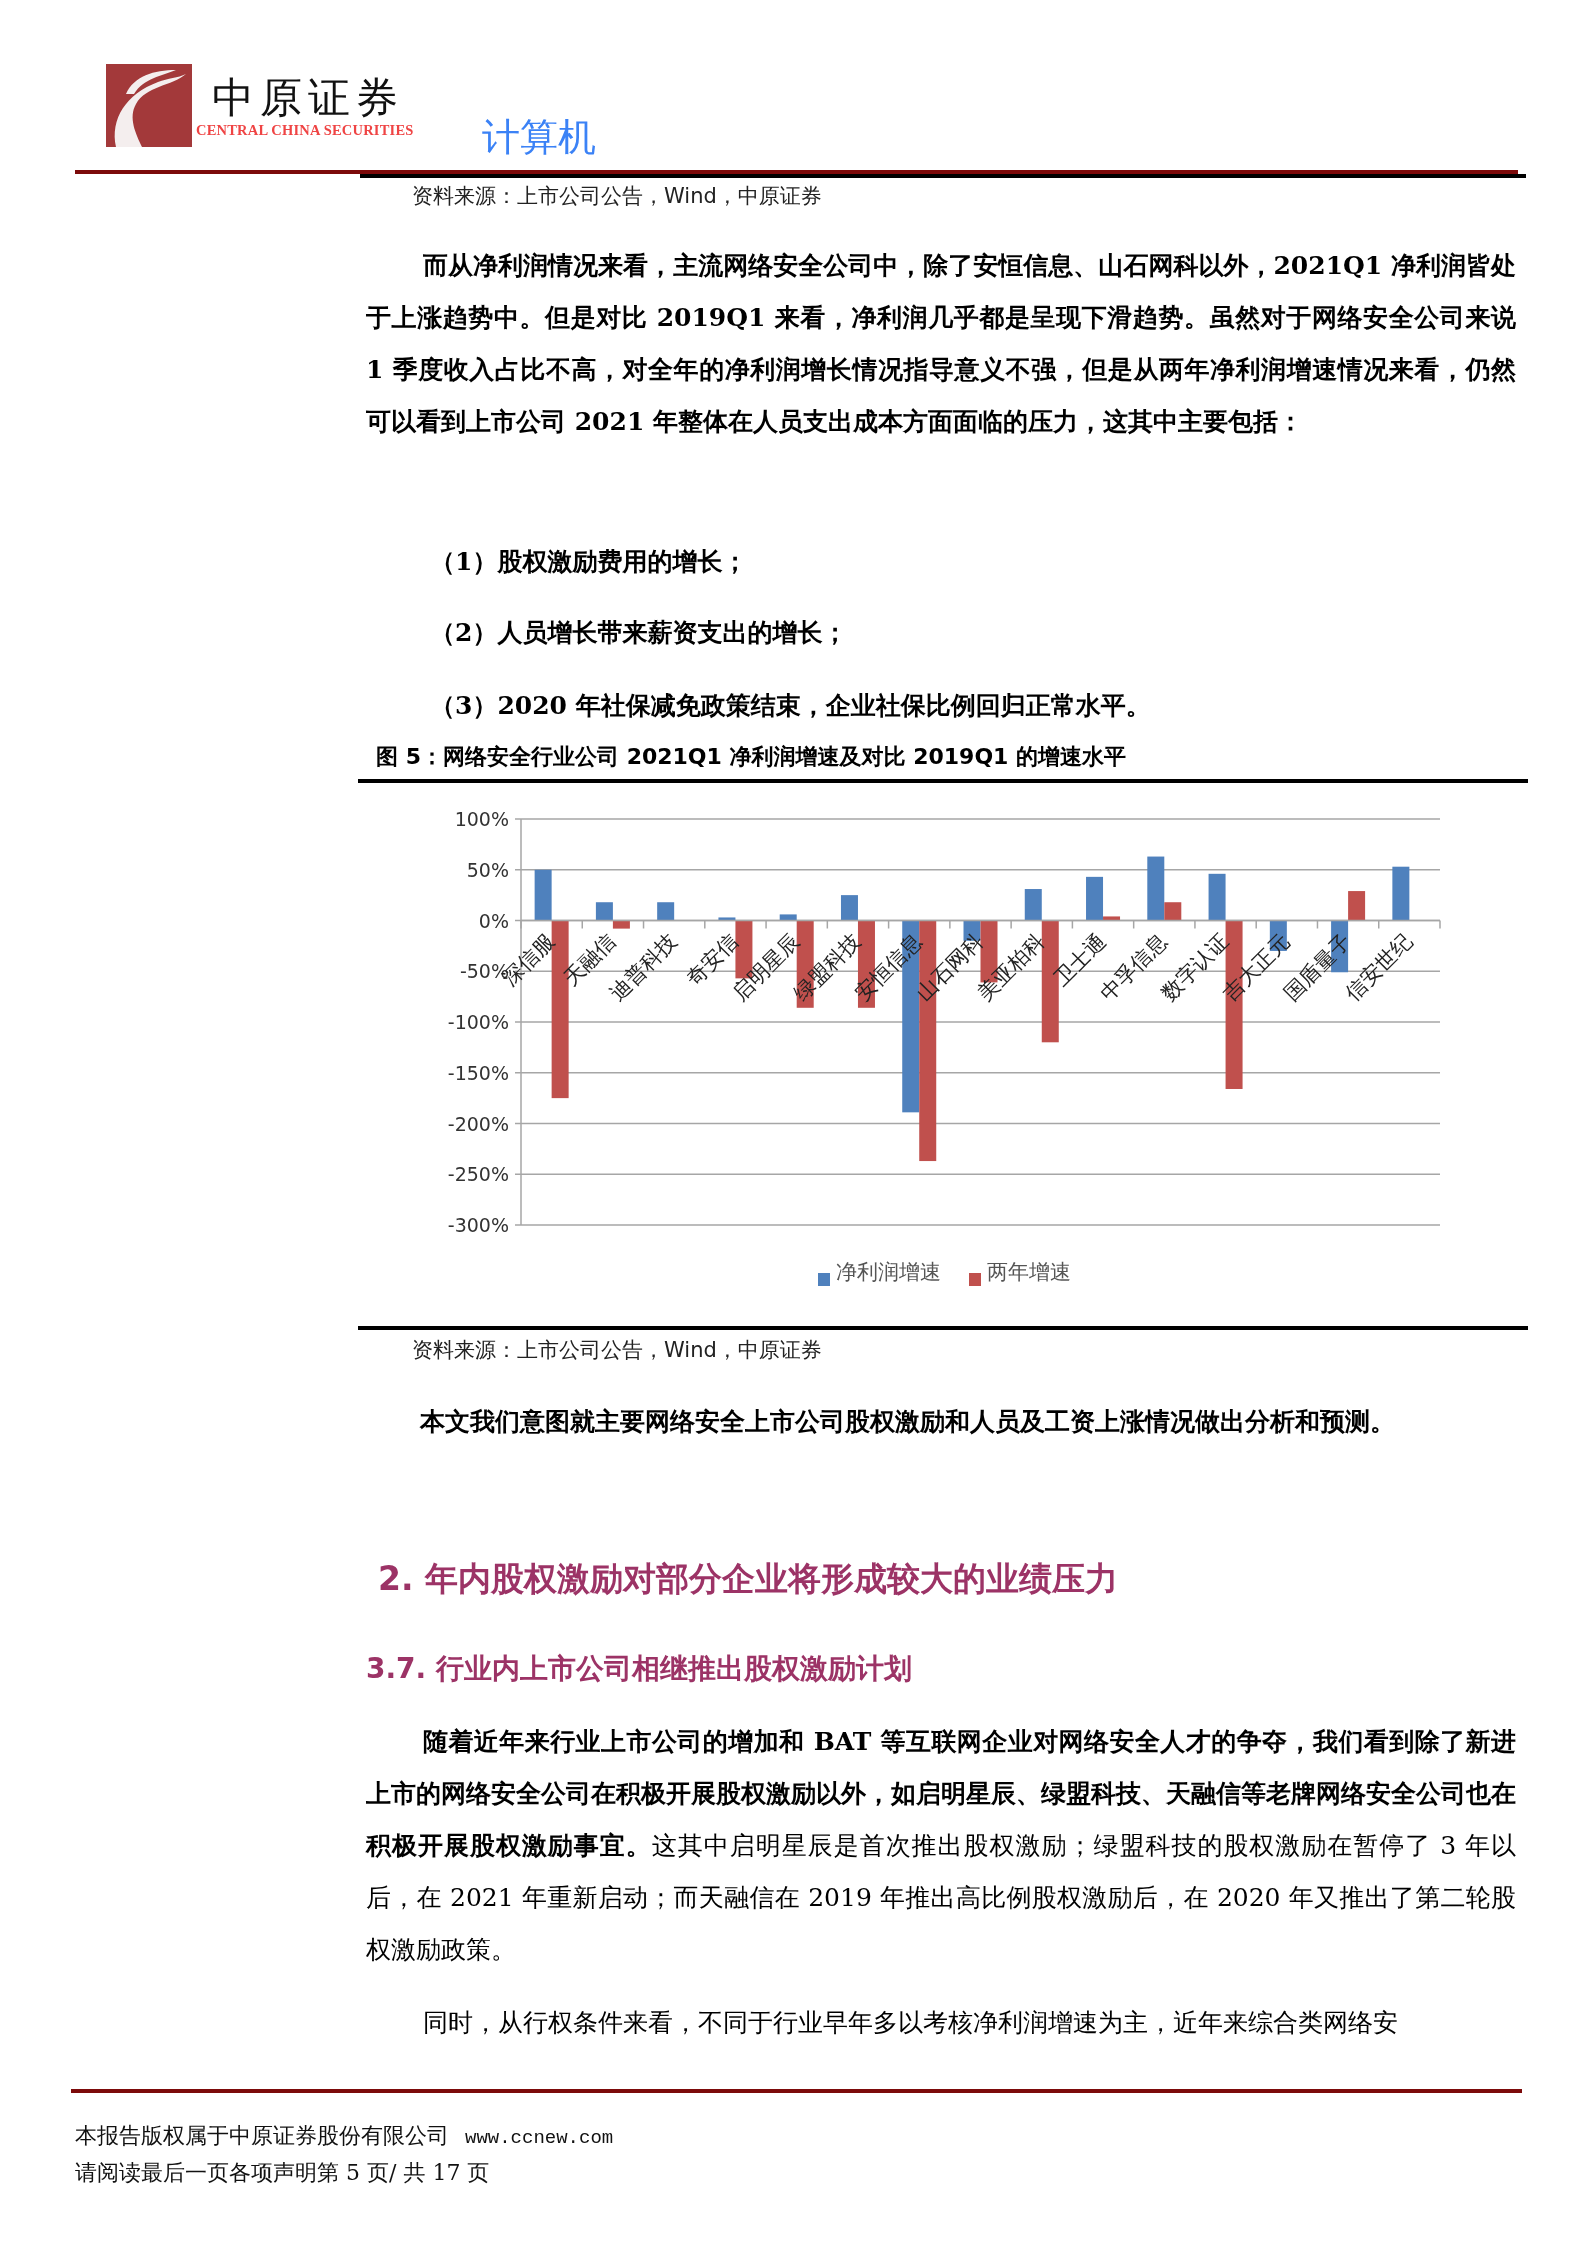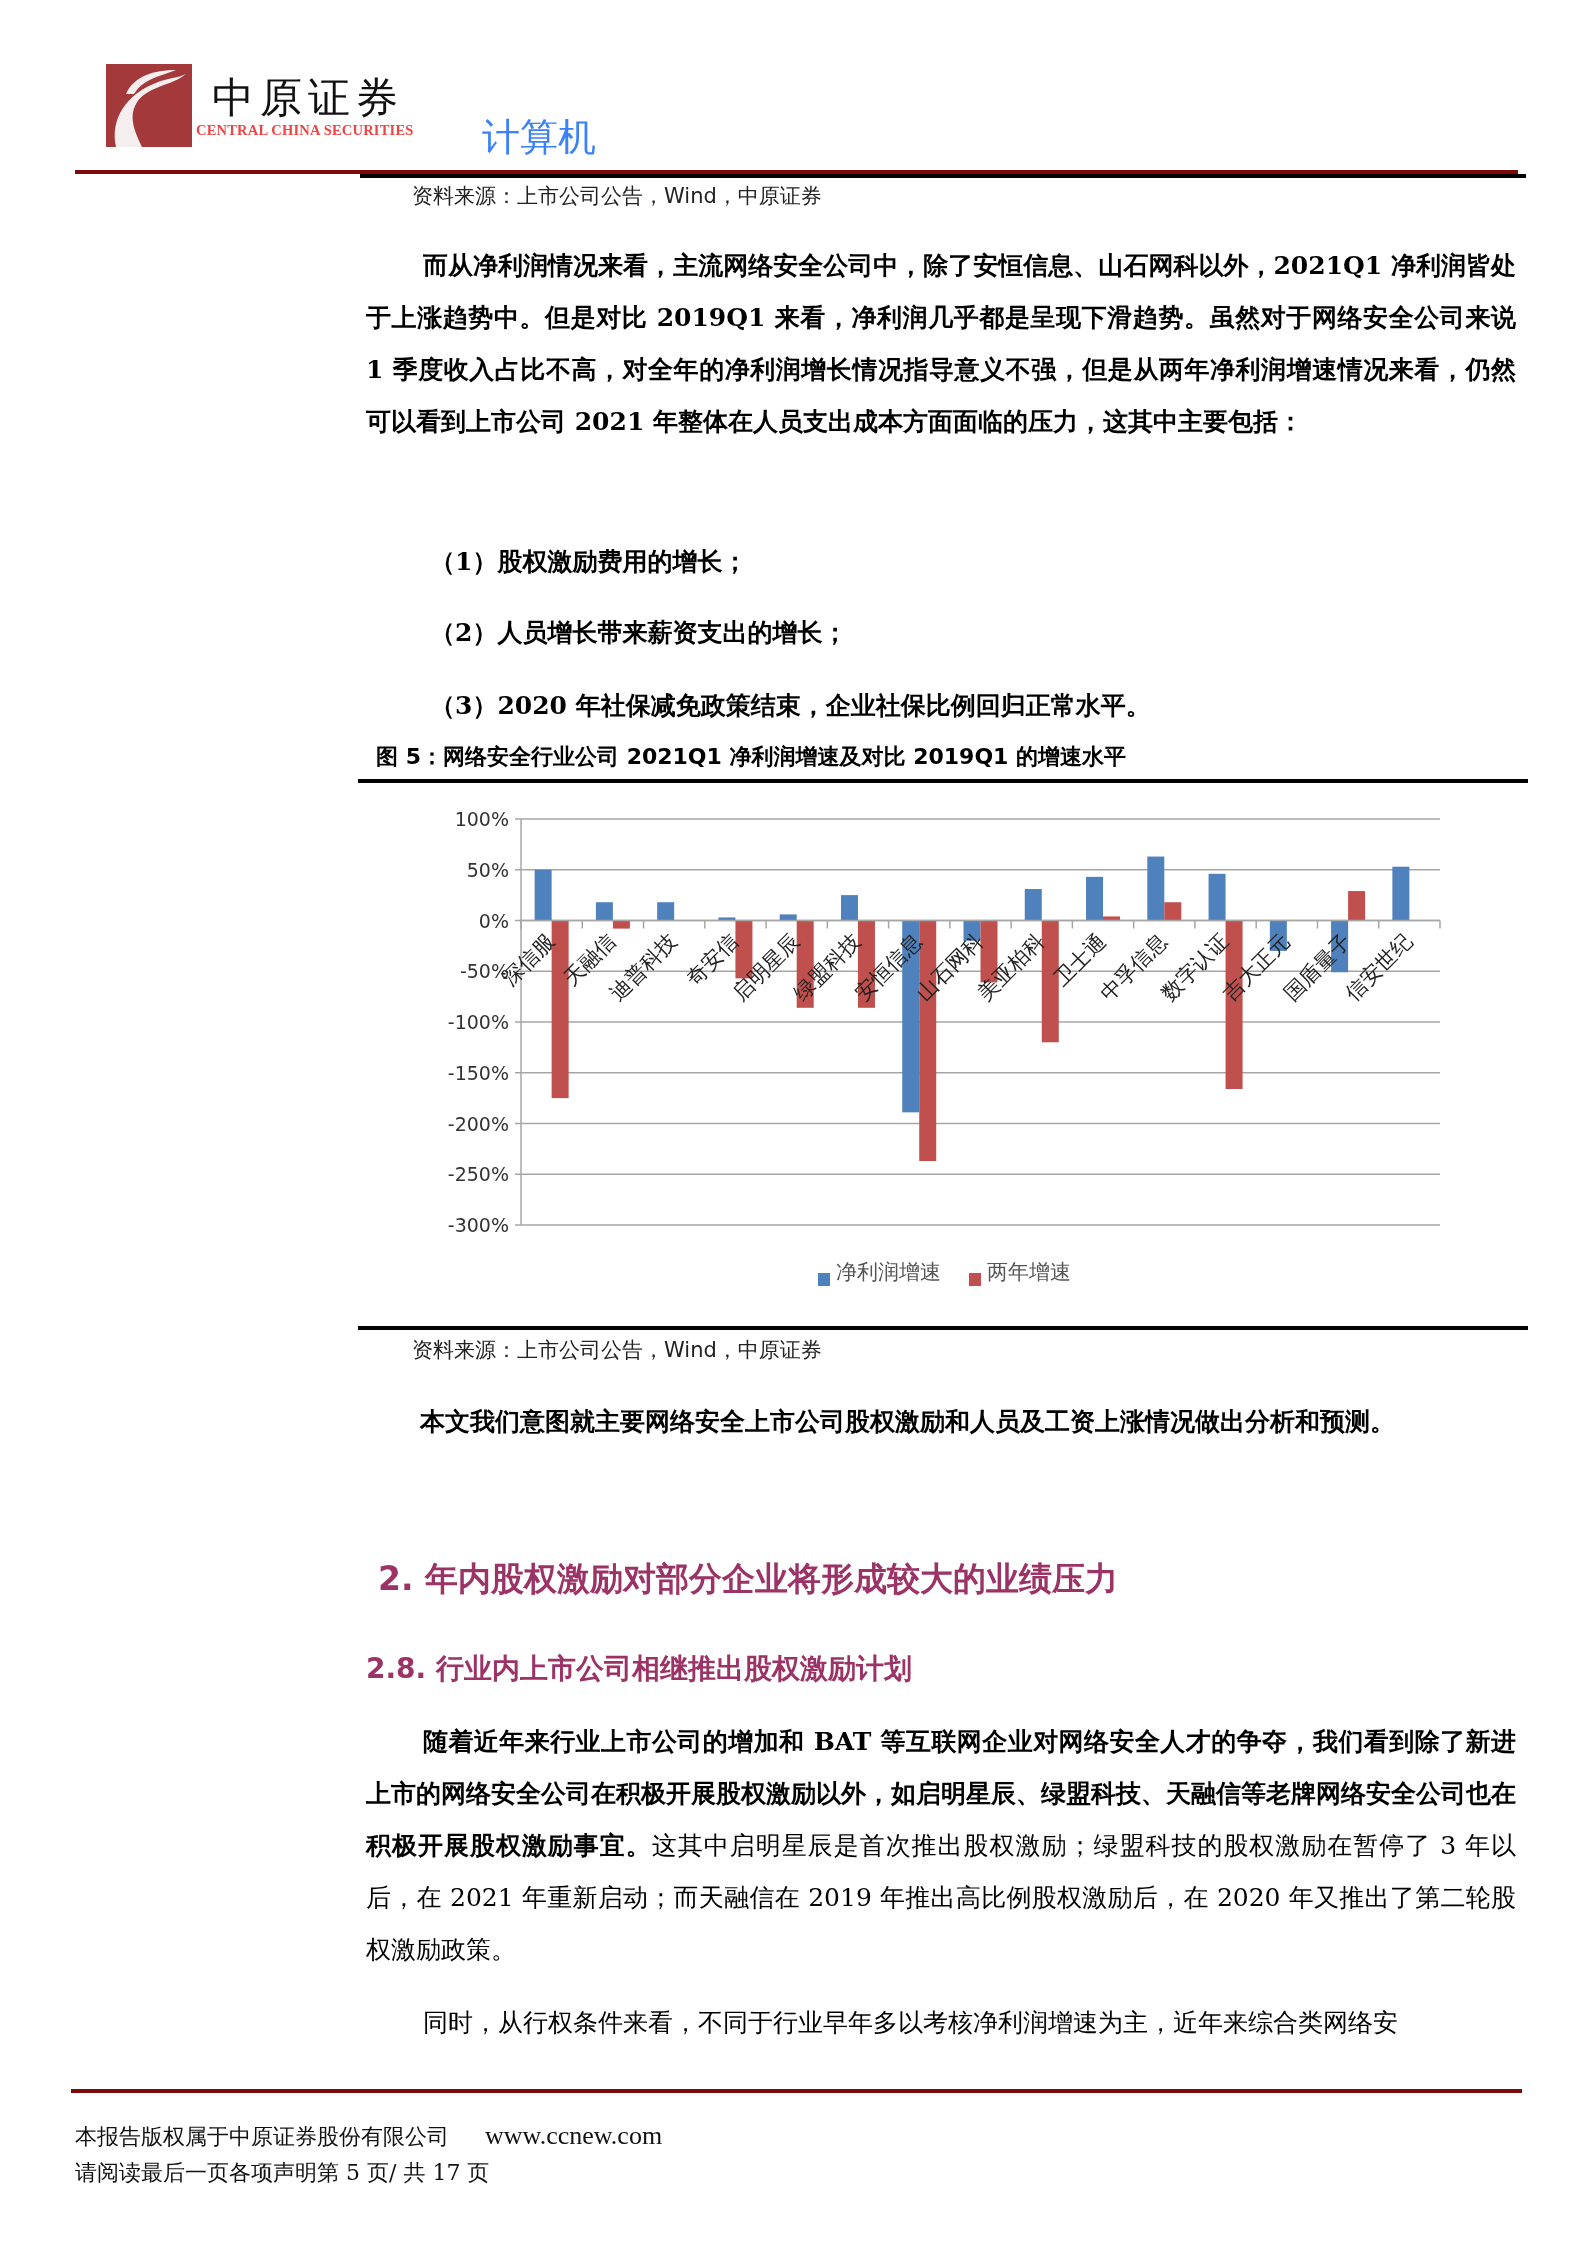--- a/index.html
+++ b/index.html
@@ -18,21 +18,21 @@
   .para { left:366px; width:1150px; font-size:25px; line-height:52px; text-align:justify; text-align-last:left; }
   .para .b { font-weight:bold; }
   .indent { text-indent:57px; }
   .list-item { left:430px; font-size:25px; font-weight:bold;margin-top:15px; }
   .fig-title { left:376px; top:742px; font-family:"DejaVu Sans","Liberation Sans",sans-serif; font-weight:bold; font-size:22px; }
   .rule-thick { left:358px; width:1170px; height:4px; background:#000; }
   .h2 { left:378px; top:1557px; font-family:"DejaVu Sans","Liberation Sans",sans-serif; font-weight:bold; font-size:33px; color:#9c3366; }
   .h3 { left:366px; top:1650px; font-family:"DejaVu Sans","Liberation Sans",sans-serif; font-weight:bold; font-size:28px; color:#9c3366; }
   .footer-line { left:71px; top:2089px; width:1451px; height:4px; background:#7c0a0a; }
   .footer-text { left:75px; font-family:"DejaVu Serif",serif; font-size:22px; color:#111; }
-  .footer-url { font-family:Liberation Serif, serif; font-size:26px; margin-left:36px; }
+  .footer-url { font-family:Liberation Mono, monospace; font-size:19px; margin-left:16px; }
   #chart { position:absolute; left:0; top:0; }
   .legend { left:818px; top:1258px; font-family:"DejaVu Sans",sans-serif; font-size:21px; color:#555; display:flex; align-items:center; }
   .legend .sw { width:12px; height:13px; display:inline-block; margin-right:6px; }
   .legend .item { display:flex; align-items:flex-end; margin-right:28px; }
 </style>
 </head>
 <body>
 
 <div class="abs logo-mark">
   <svg width="86" height="83" viewBox="0 0 86 83">
@@ -150,21 +150,21 @@
     <span>两年增速</span>
   </div>
 </div>
 
 <div class="abs rule-thick" style="top:1326px;"></div>
 <div class="abs source" style="left:412px; top:1336px;">资料来源：上市公司公告，Wind，中原证券</div>
 
 <div class="abs para" style="left:420px; top:1396px; width:1110px; font-weight:bold;">本文我们意图就主要网络安全上市公司股权激励和人员及工资上涨情况做出分析和预测。</div>
 
 <div class="abs h2">2. 年内股权激励对部分企业将形成较大的业绩压力</div>
-<div class="abs h3">2.8. 行业内上市公司相继推出股权激励计划</div>
+<div class="abs h3">3.7. 行业内上市公司相继推出股权激励计划</div>
 
 <div class="abs para indent" style="top:1716px;">
   <span class="b">随着近年来行业上市公司的增加和 BAT 等互联网企业对网络安全人才的争夺，我们看到除了新进上市的网络安全公司在积极开展股权激励以外，如启明星辰、绿盟科技、天融信等老牌网络安全公司也在积极开展股权激励事宜。</span><span>这其中启明星辰是首次推出股权激励；绿盟科技的股权激励在暂停了 3 年以后，在 2021 年重新启动；而天融信在 2019 年推出高比例股权激励后，在 2020 年又推出了第二轮股权激励政策。</span>
 </div>
 <div class="abs para indent" style="top:1997px;">同时，从行权条件来看，不同于行业早年多以考核净利润增速为主，近年来综合类网络安</div>
 
 <div class="abs footer-line"></div>
 <div class="abs footer-text" style="top:2121px;">
   <span>本报告版权属于中原证券股份有限公司</span><span class="footer-url">www.ccnew.com</span>
 </div>

